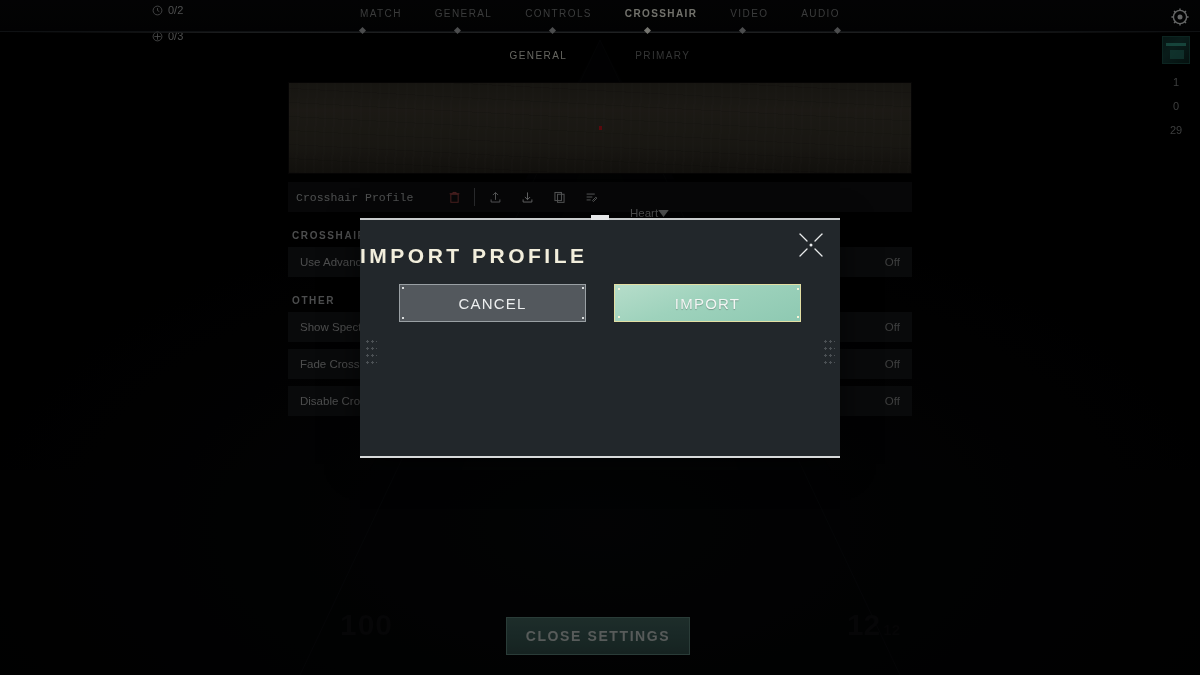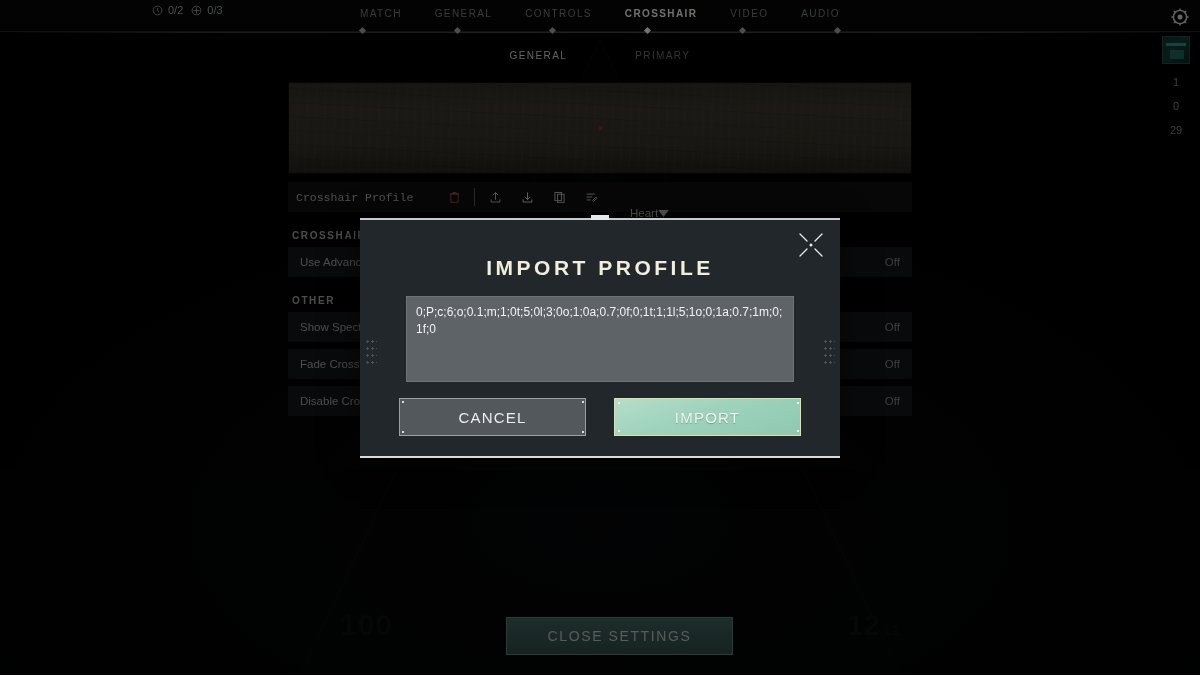--- a/index.html
+++ b/index.html
@@ -44,21 +44,21 @@
   .topbar {
     position:absolute; left:0; top:0; width:1200px; height:32px;
     background:linear-gradient(180deg,#060708 0%, #050506 100%);
   }
   .topbar-line {
     position:absolute; left:0; top:31px; width:1200px; height:1px;
     background:#1d2023;
   }
   .counters {
     position:absolute; left:152px; top:4px;
-    display:flex; flex-direction:row; gap:8px;align-items:center;
+    display:flex; flex-direction:column; gap:14px;align-items:center;
   }
   .counter {
     display:flex; align-items:center; gap:5px;
     color:#8d8f8f; font-size:11px;
   }
   .counter svg { display:block; }
 
   
   .nav {
     position:absolute; left:0; top:0; width:1200px; height:48px;
@@ -192,26 +192,27 @@
     background:#121314;
     display:flex; align-items:center; justify-content:space-between;
     padding:0 12px;
   }
   .opt-row .lbl { color:#8a8c8d; font-size:11.5px; }
   .opt-row .val { color:#6e7071; font-size:11.5px; }
 
   
   .close-settings {
     position:absolute; left:506px; top:617px;
-    width:227px; height:38px;
+    width:184px; height:38px;
     background:linear-gradient(180deg, #36534e 0%, #2f4a46 50%, #28403c 100%);
     border:1px solid #4e6d67;
     display:flex; align-items:center; justify-content:center;
     color:#9fa6a4; font-size:14px; letter-spacing:1.6px;
     cursor:pointer;
+    font-weight:bold;
   }
 
   
   .modal-scrim {
     position:absolute; inset:0;
     background:rgba(0,0,0,.45);
   }
   .modal {
     position:absolute; left:360px; top:218px;
     width:480px; height:240px;
@@ -223,22 +224,21 @@
   .modal-tab {
     position:absolute; left:50%; top:-5px;
     width:18px; height:5px; margin-left:-9px;
     background:#e6e8e9;
   }
   .modal-close {
     position:absolute; right:14px; top:10px;
     width:30px; height:30px; cursor:pointer;
   }
   .modal-title {
-    text-align:center;
-    margin-top:36px;
+    margin-top:24px;
     color:#f2eedc; font-size:21px; font-weight:bold;
     letter-spacing:3.5px;
   }
   .code-box {
     margin:16px auto 0;
     width:388px; height:86px;
     background:#5e6368;
     border:1px solid #6d7277;
     padding:7px 9px;
     color:#f2f3f4; font-size:12px; line-height:17px;
@@ -466,21 +466,20 @@
           <line x1="26" y1="4" x2="19" y2="11"></line>
           <line x1="4" y1="26" x2="11" y2="19"></line>
           <line x1="26" y1="26" x2="19" y2="19"></line>
         </g>
         <circle cx="15" cy="15" r="1.5" fill="#e9ebec"></circle>
       </svg>
     </div>
 
     <div class="modal-title">IMPORT PROFILE</div>
 
-    <div class="code-box" placeholder="Paste crosshair profile code">0;P;c;6;o;0.1;m;1;0t;5;0l;3;0o;1;0a;0.7;0f;0;1t;1;1l;5;1o;0;1a;0.7;1m;0;1f;0</div>
 
     <div class="modal-actions">
       <div class="btn btn-cancel">CANCEL</div>
       <div class="btn btn-import">IMPORT</div>
     </div>
   </div>
 
 </div>
 
 </body></html>

